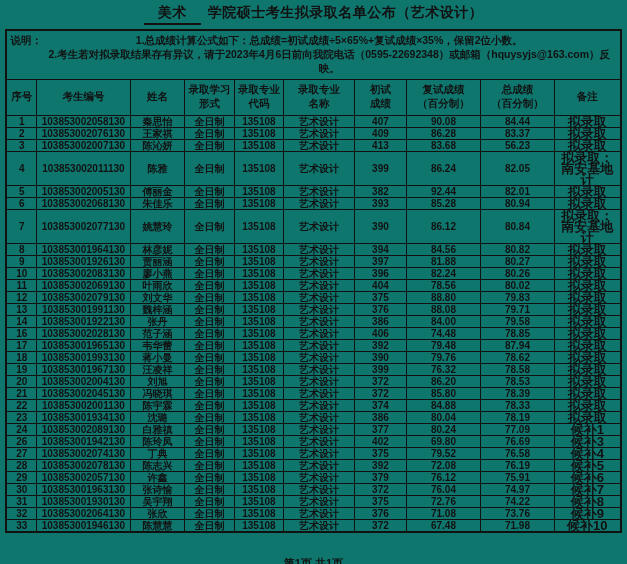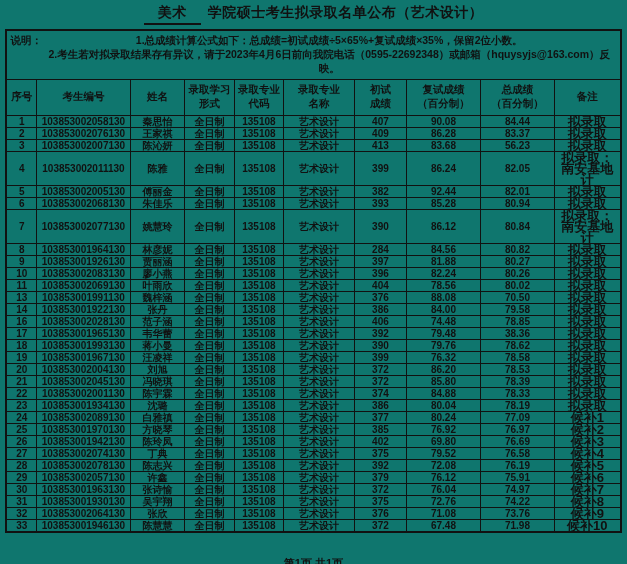--- a/index.html
+++ b/index.html
@@ -211,21 +211,21 @@
           <td class="data remark">拟录取：
 南安基地计</td>
         </tr>
         <tr>
           <td class="data">8</td>
           <td class="data">103853001964130</td>
           <td class="data">林彦妮</td>
           <td class="data">全日制</td>
           <td class="data">135108</td>
           <td class="data">艺术设计</td>
-          <td class="data">284</td>
+          <td class="data">394</td>
           <td class="data">84.56</td>
           <td class="data">80.82</td>
           <td class="data remark">拟录取</td>
         </tr>
         <tr>
           <td class="data">9</td>
           <td class="data">103853001926130</td>
           <td class="data">贾丽涵</td>
           <td class="data">全日制</td>
           <td class="data">135108</td>
@@ -253,29 +253,41 @@
           <td class="data">叶雨欣</td>
           <td class="data">全日制</td>
           <td class="data">135108</td>
           <td class="data">艺术设计</td>
           <td class="data">404</td>
           <td class="data">78.56</td>
           <td class="data">80.02</td>
           <td class="data remark">拟录取</td>
         </tr>
         <tr>
+          <td class="data">12</td>
+          <td class="data">103853002079130</td>
+          <td class="data">刘文华</td>
+          <td class="data">全日制</td>
+          <td class="data">135108</td>
+          <td class="data">艺术设计</td>
+          <td class="data">375</td>
+          <td class="data">88.80</td>
+          <td class="data">79.83</td>
+          <td class="data remark">拟录取</td>
+        </tr>
+        <tr>
           <td class="data">13</td>
           <td class="data">103853001991130</td>
           <td class="data">魏梓涵</td>
           <td class="data">全日制</td>
           <td class="data">135108</td>
           <td class="data">艺术设计</td>
           <td class="data">376</td>
           <td class="data">88.08</td>
-          <td class="data">70.50</td>
+          <td class="data">79.71</td>
           <td class="data remark">拟录取</td>
         </tr>
         <tr>
           <td class="data">14</td>
           <td class="data">103853001922130</td>
           <td class="data">张丹</td>
           <td class="data">全日制</td>
           <td class="data">135108</td>
           <td class="data">艺术设计</td>
           <td class="data">386</td>
@@ -297,21 +309,21 @@
         </tr>
         <tr>
           <td class="data">17</td>
           <td class="data">103853001965130</td>
           <td class="data">韦华蕾</td>
           <td class="data">全日制</td>
           <td class="data">135108</td>
           <td class="data">艺术设计</td>
           <td class="data">392</td>
           <td class="data">79.48</td>
-          <td class="data">38.36</td>
+          <td class="data">87.94</td>
           <td class="data remark">拟录取</td>
         </tr>
         <tr>
           <td class="data">18</td>
           <td class="data">103853001993130</td>
           <td class="data">蒋小曼</td>
           <td class="data">全日制</td>
           <td class="data">135108</td>
           <td class="data">艺术设计</td>
           <td class="data">390</td>
@@ -385,32 +397,20 @@
           <td class="data">白雅禛</td>
           <td class="data">全日制</td>
           <td class="data">135108</td>
           <td class="data">艺术设计</td>
           <td class="data">377</td>
           <td class="data">80.24</td>
           <td class="data">77.09</td>
           <td class="data remark">候补1</td>
         </tr>
         <tr>
-          <td class="data">25</td>
-          <td class="data">103853001970130</td>
-          <td class="data">方晓琴</td>
-          <td class="data">全日制</td>
-          <td class="data">135108</td>
-          <td class="data">艺术设计</td>
-          <td class="data">385</td>
-          <td class="data">76.92</td>
-          <td class="data">76.97</td>
-          <td class="data remark">候补2</td>
-        </tr>
-        <tr>
           <td class="data">26</td>
           <td class="data">103853001942130</td>
           <td class="data">陈玲凤</td>
           <td class="data">全日制</td>
           <td class="data">135108</td>
           <td class="data">艺术设计</td>
           <td class="data">402</td>
           <td class="data">69.80</td>
           <td class="data">76.69</td>
           <td class="data remark">候补3</td>

